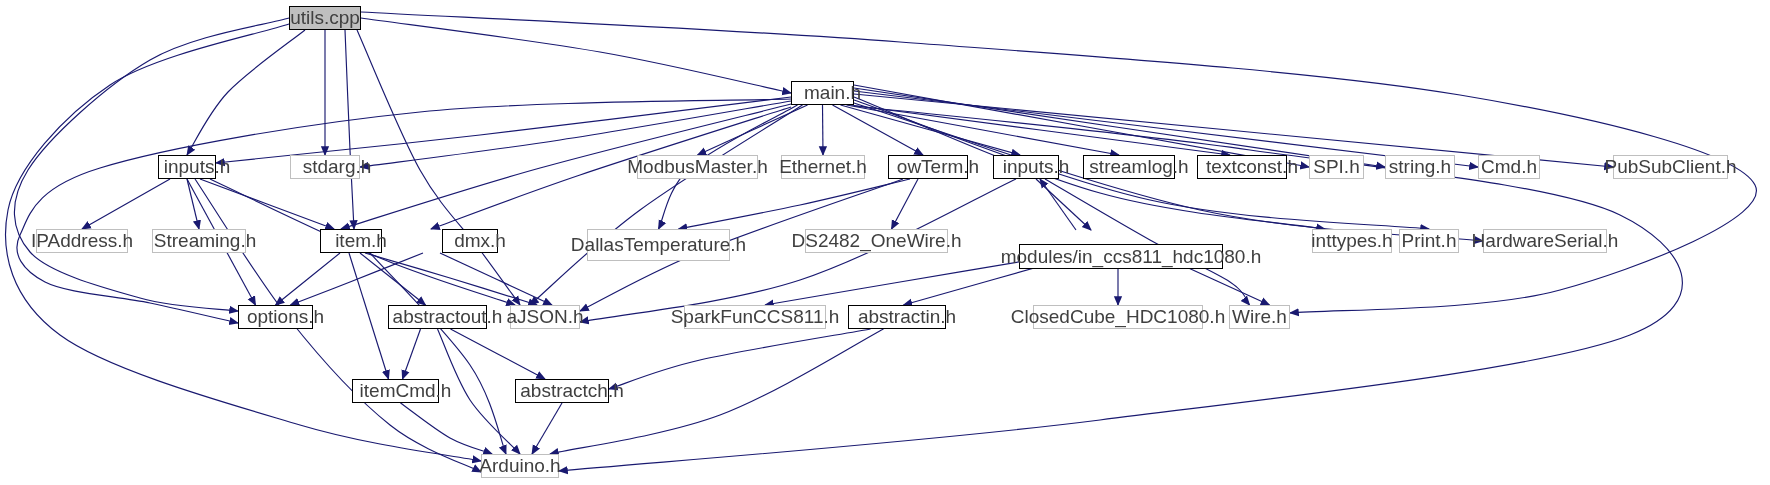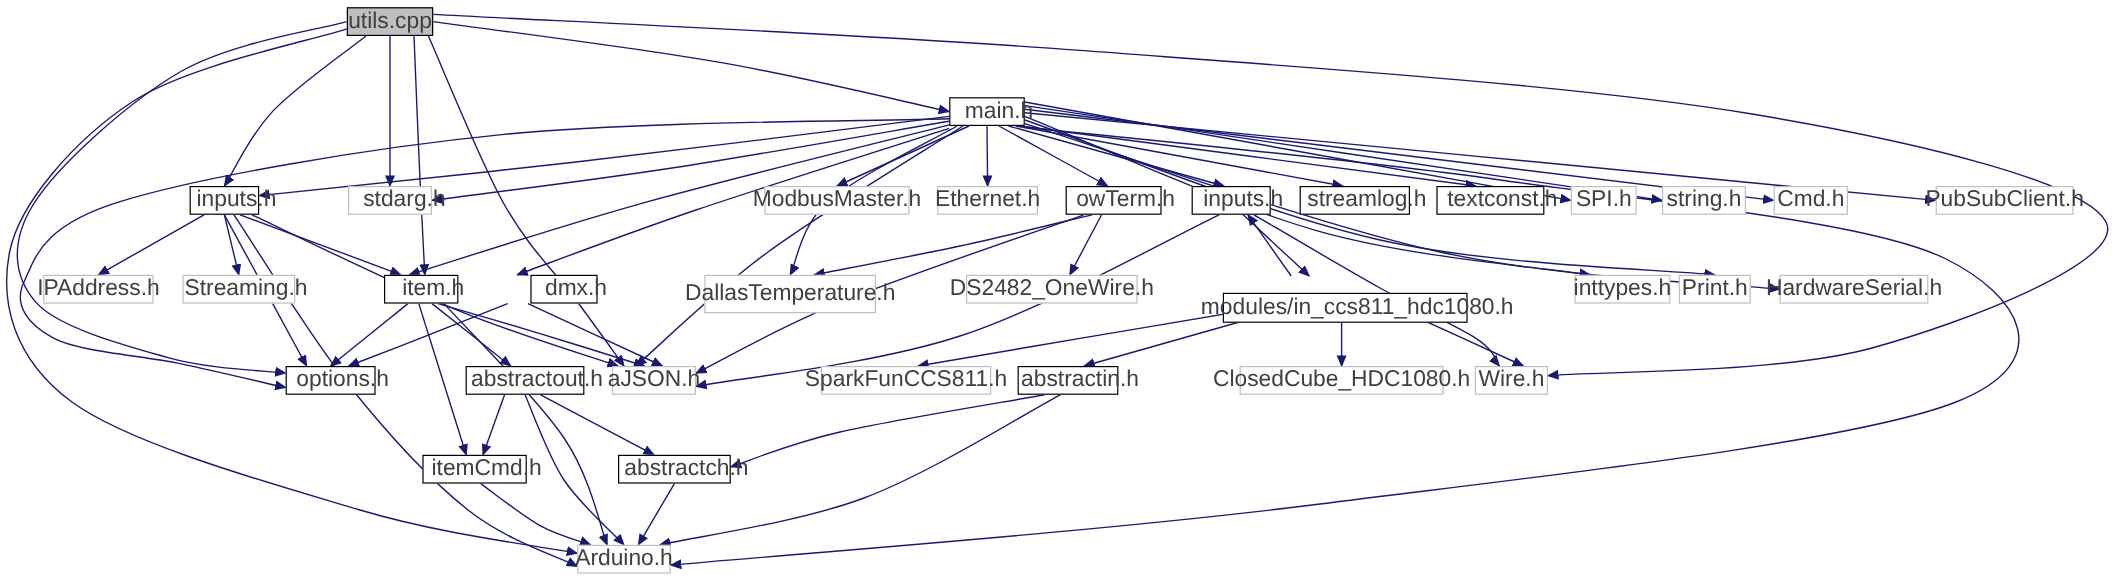--- a/index.html
+++ b/index.html
@@ -108,20 +108,20 @@
       <div class="node external" style="left: 587px; top: 229px; width: 143px; height: 32px;">DallasTemperature.h</div>
       <div class="node external" style="left: 805px; top: 229px; width: 143px; height: 24px;">DS2482_OneWire.h</div>
       <div class="node internal" style="left: 1019px; top: 230px; width: 204px; height: 25px; margin-top: 14px;">modules/in_ccs811_hdc1080.h</div>
       <div class="node external" style="left: 1295px; top: 229px; width: 80px; height: 24px; margin-left: 17px;">inttypes.h</div>
       <div class="node external" style="left: 1399px; top: 229px; width: 60px; height: 24px;">Print.h</div>
       <div class="node external" style="left: 1483px; top: 229px; width: 124px; height: 24px;">HardwareSerial.h</div>
       <div class="node internal" style="left: 238px; top: 305px; width: 75px; height: 24px;">options.h</div>
       <div class="node internal" style="left: 388px; top: 305px; width: 99px; height: 24px;">abstractout.h</div>
       <div class="node external" style="left: 510px; top: 305px; width: 70px; height: 24px;">aJSON.h</div>
       <div class="node external" style="left: 684px; top: 305px; width: 142px; height: 24px;">SparkFunCCS811.h</div>
-      <div class="node internal" style="left: 848px; top: 305px; width: 84px; height: 24px;">abstractin.h</div>
+      <div class="node internal" style="left: 848px; top: 305px; width: 98px; height: 24px;">abstractin.h</div>
       <div class="node external" style="left: 1033px; top: 305px; width: 170px; height: 24px;">ClosedCube_HDC1080.h</div>
       <div class="node external" style="left: 1229px; top: 305px; width: 61px; height: 24px;">Wire.h</div>
       <div class="node internal" style="left: 352px; top: 379px; width: 87px; height: 24px;">itemCmd.h</div>
       <div class="node internal" style="left: 515px; top: 379px; width: 94px; height: 24px;">abstractch.h</div>
       <div class="node external" style="left: 481px; top: 454px; width: 78px; height: 24px;">Arduino.h</div>
     </div>
 </div>
 
 </body></html>

